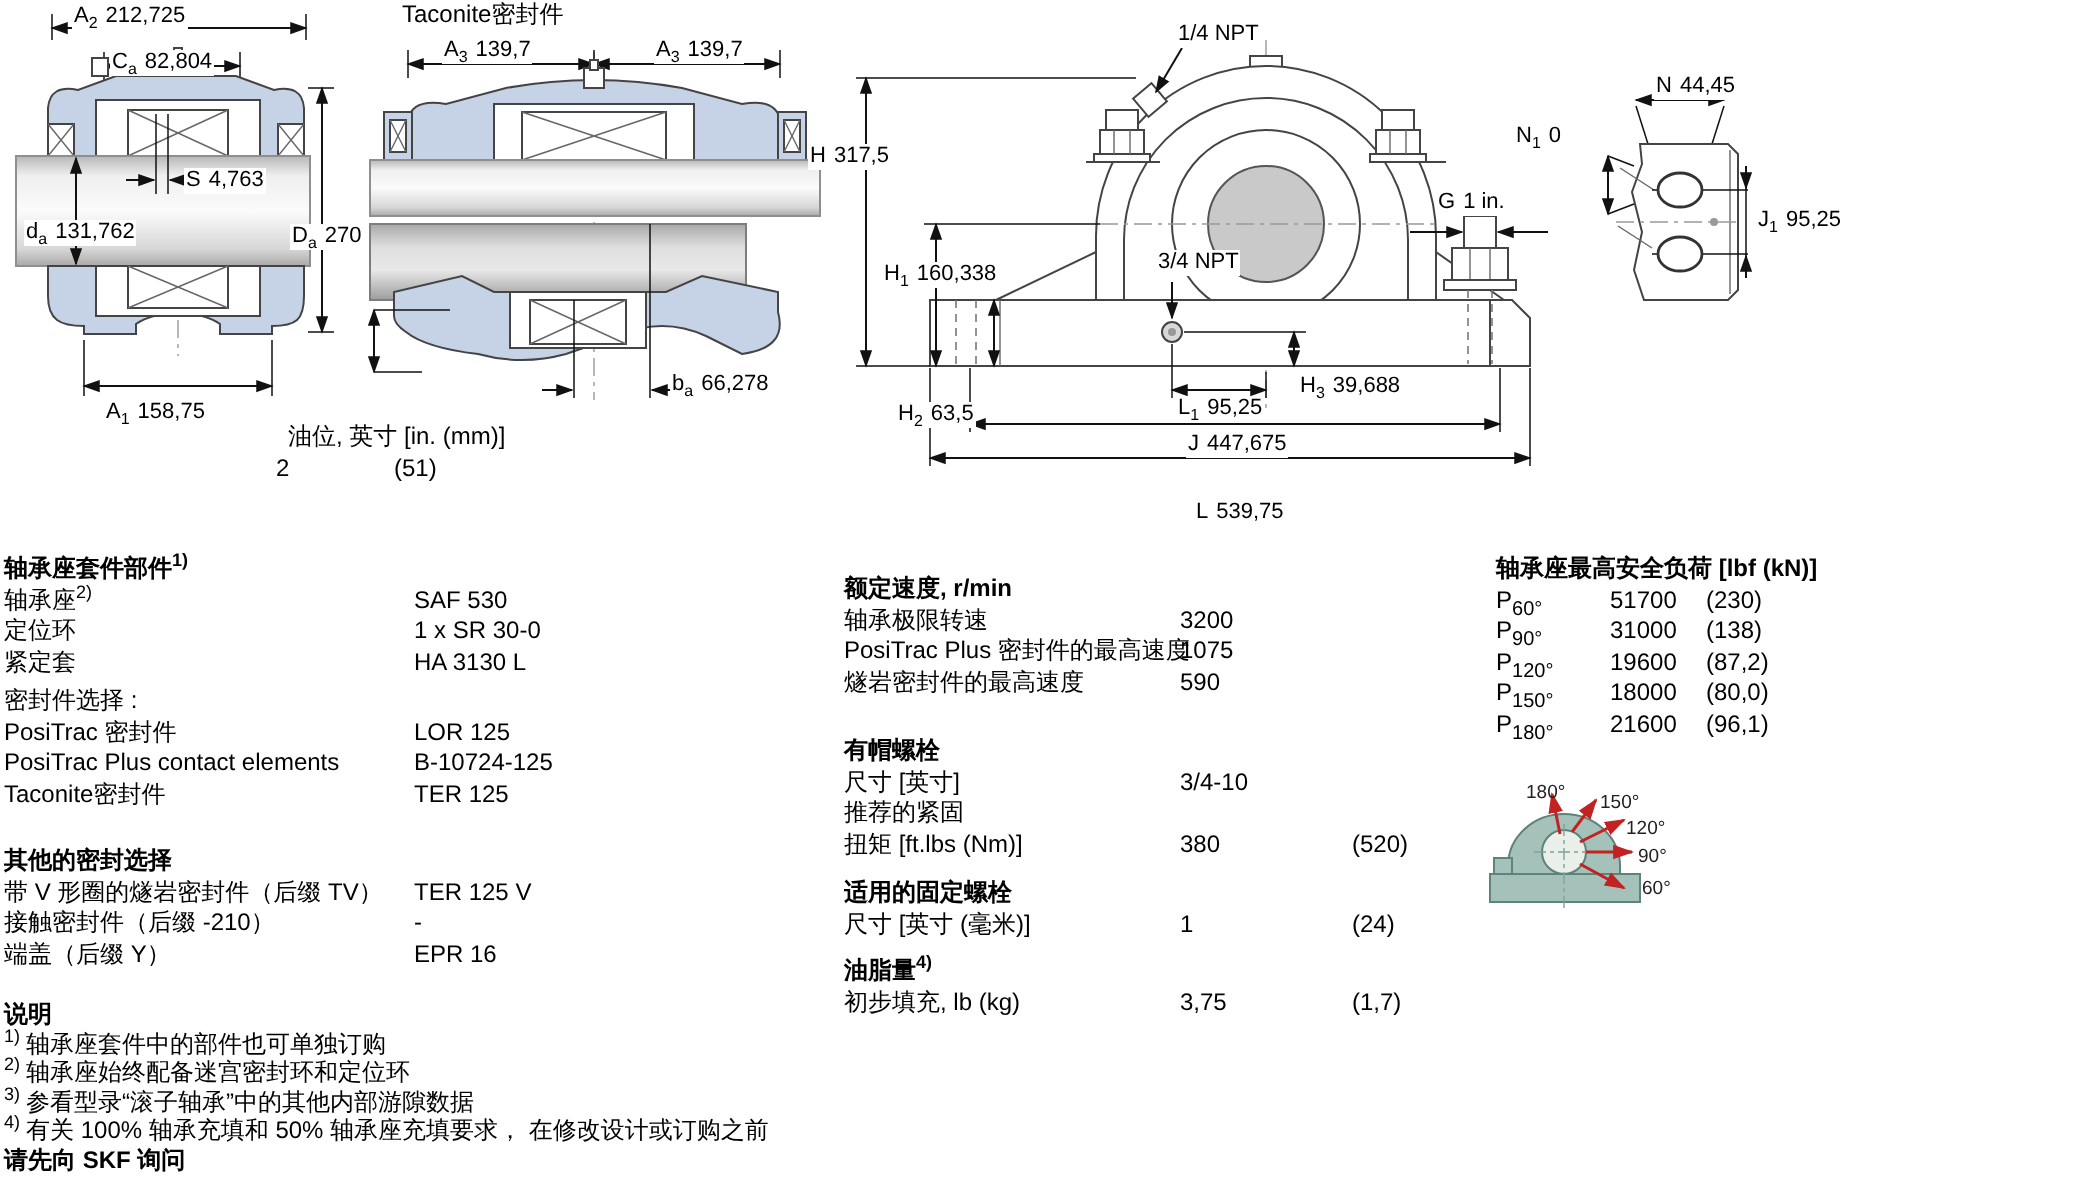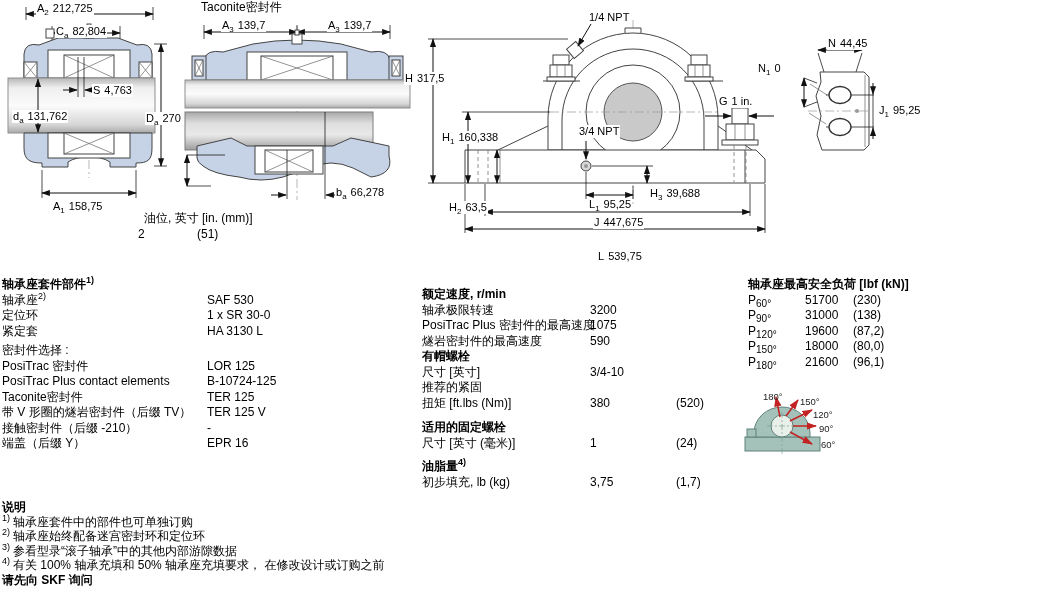--- a/index.html
+++ b/index.html
@@ -282,31 +282,32 @@
 
   <div class="tbl" id="col-left" style="left:2px;top:277px">
     <div class="hd"><span>轴承座套件部件</span><sup>1)</sup></div>
     <div class="row"><span><span>轴承座</span><sup>2)</sup></span><span class="val">SAF 530</span></div>
     <div class="row"><span><span>定位环</span><sup></sup></span><span class="val">1 x SR 30-0</span></div>
     <div class="row"><span><span>紧定套</span><sup></sup></span><span class="val">HA 3130 L</span></div>
     <div class="row" style="margin-top:4px"><span>密封件选择 :</span></div>
     <div class="row"><span>PosiTrac 密封件</span><span class="val">LOR 125</span></div>
     <div class="row"><span>PosiTrac Plus contact elements</span><span class="val">B-10724-125</span></div>
     <div class="row"><span>Taconite密封件</span><span class="val">TER 125</span></div>
+    <div class="hd" style="margin-top:18px">其他的密封选择</div>
     <div class="row"><span>带 V 形圈的燧岩密封件（后缀 TV）</span><span class="val">TER 125 V</span></div>
     <div class="row"><span>接触密封件（后缀 -210）</span><span class="val">-</span></div>
     <div class="row"><span>端盖（后缀 Y）</span><span class="val">EPR 16</span></div>
   </div>
 
   <div class="tbl" id="col-mid" style="left:422px;top:287px">
     <div class="hd">额定速度, r/min</div>
     <div class="row"><span>轴承极限转速</span><span class="rnum">3200</span></div>
     <div class="row"><span>PosiTrac Plus 密封件的最高速度</span><span class="rnum">1075</span></div>
     <div class="row"><span>燧岩密封件的最高速度</span><span class="rnum">590</span></div>
-    <div class="hd" style="">有帽螺栓</div>
+    <div class="hd" style="margin-top:19px">有帽螺栓</div>
     <div class="row"><span>尺寸 [英寸]</span><span class="v1">3/4-10</span><span class="v2"></span></div>
     <div class="row"><span>推荐的紧固</span><span class="v1"></span><span class="v2"></span></div>
     <div class="row"><span>扭矩 [ft.lbs (Nm)]</span><span class="v1">380</span><span class="v2">(520)</span></div>
     <div class="hd" style="margin-top:9px">适用的固定螺栓</div>
     <div class="row"><span>尺寸 [英寸 (毫米)]</span><span class="v1">1</span><span class="v2">(24)</span></div>
     <div class="hd" style="margin-top:8px"><span>油脂量</span><sup>4)</sup></div>
     <div class="row"><span>初步填充, lb (kg)</span><span class="v1">3,75</span><span class="v2">(1,7)</span></div>
   </div>
 
   <div class="tbl" id="col-right" style="left:748px;top:277px">

